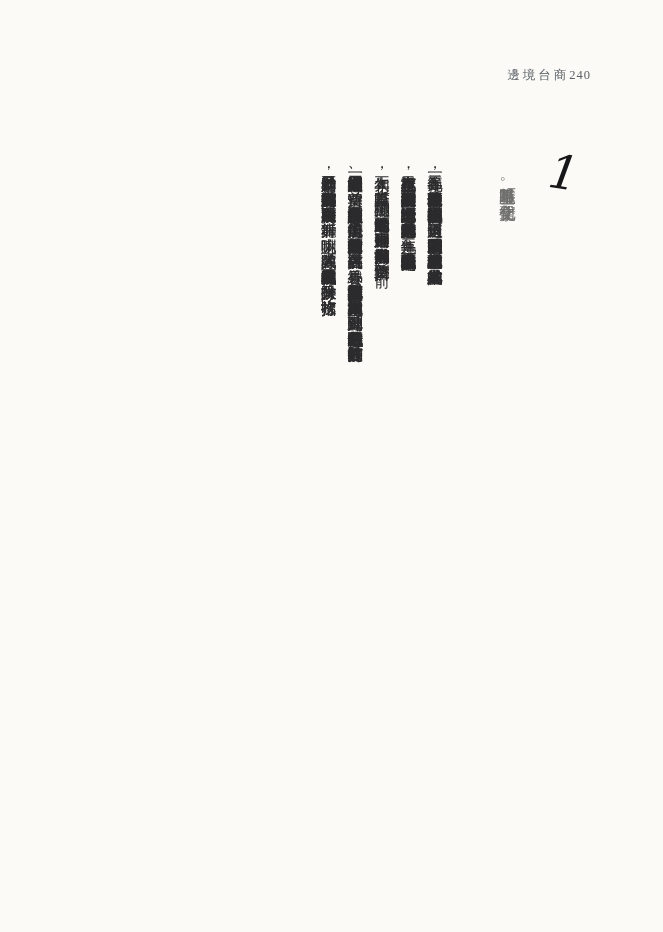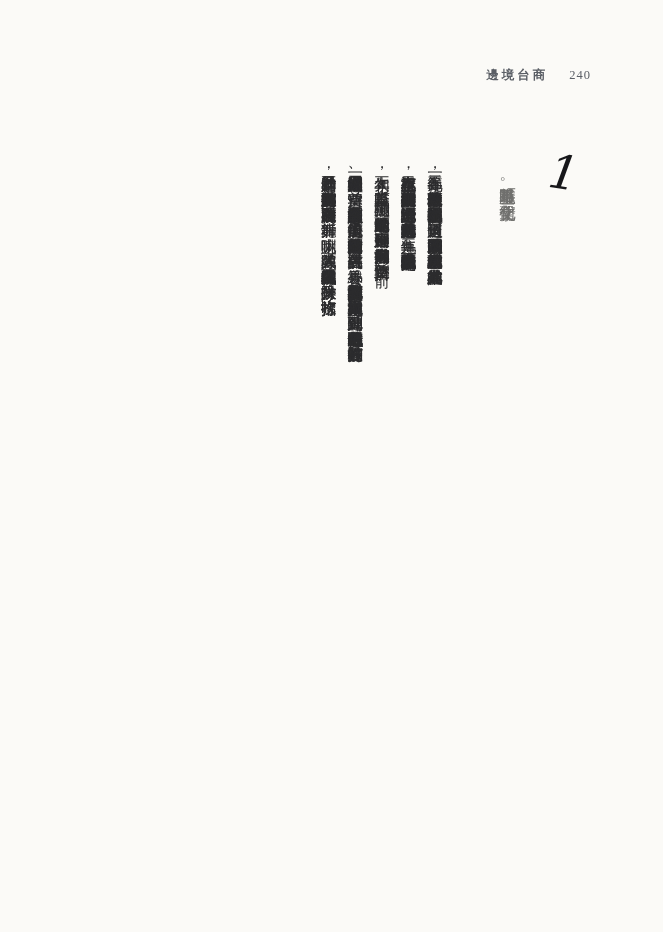--- a/index.html
+++ b/index.html
@@ -17,22 +17,22 @@
   }
   
   .running-head {
     position: absolute;
     top: 67px;
     right: 72px;
     font-size: 12.5px;
     color: #5b5f66;
     white-space: nowrap;
   }
-  .running-head .book-title { letter-spacing: 3px; font-weight: bold; }
-  .running-head .page-number { margin-left: 21px; letter-spacing: 1px; font-family: Liberation Serif, serif; }
+  .running-head .book-title { letter-spacing: 3px; }
+  .running-head .page-number { margin-left: 0; letter-spacing: 1px; font-family: Liberation Serif, serif; }
   
   .chapter-no {
     position: absolute;
     left: 549px;
     top: 149px;
     font-family: "DejaVu Serif", serif;
     font-style: italic;
     font-size: 47px;
     line-height: 1;
     color: #17171a;

